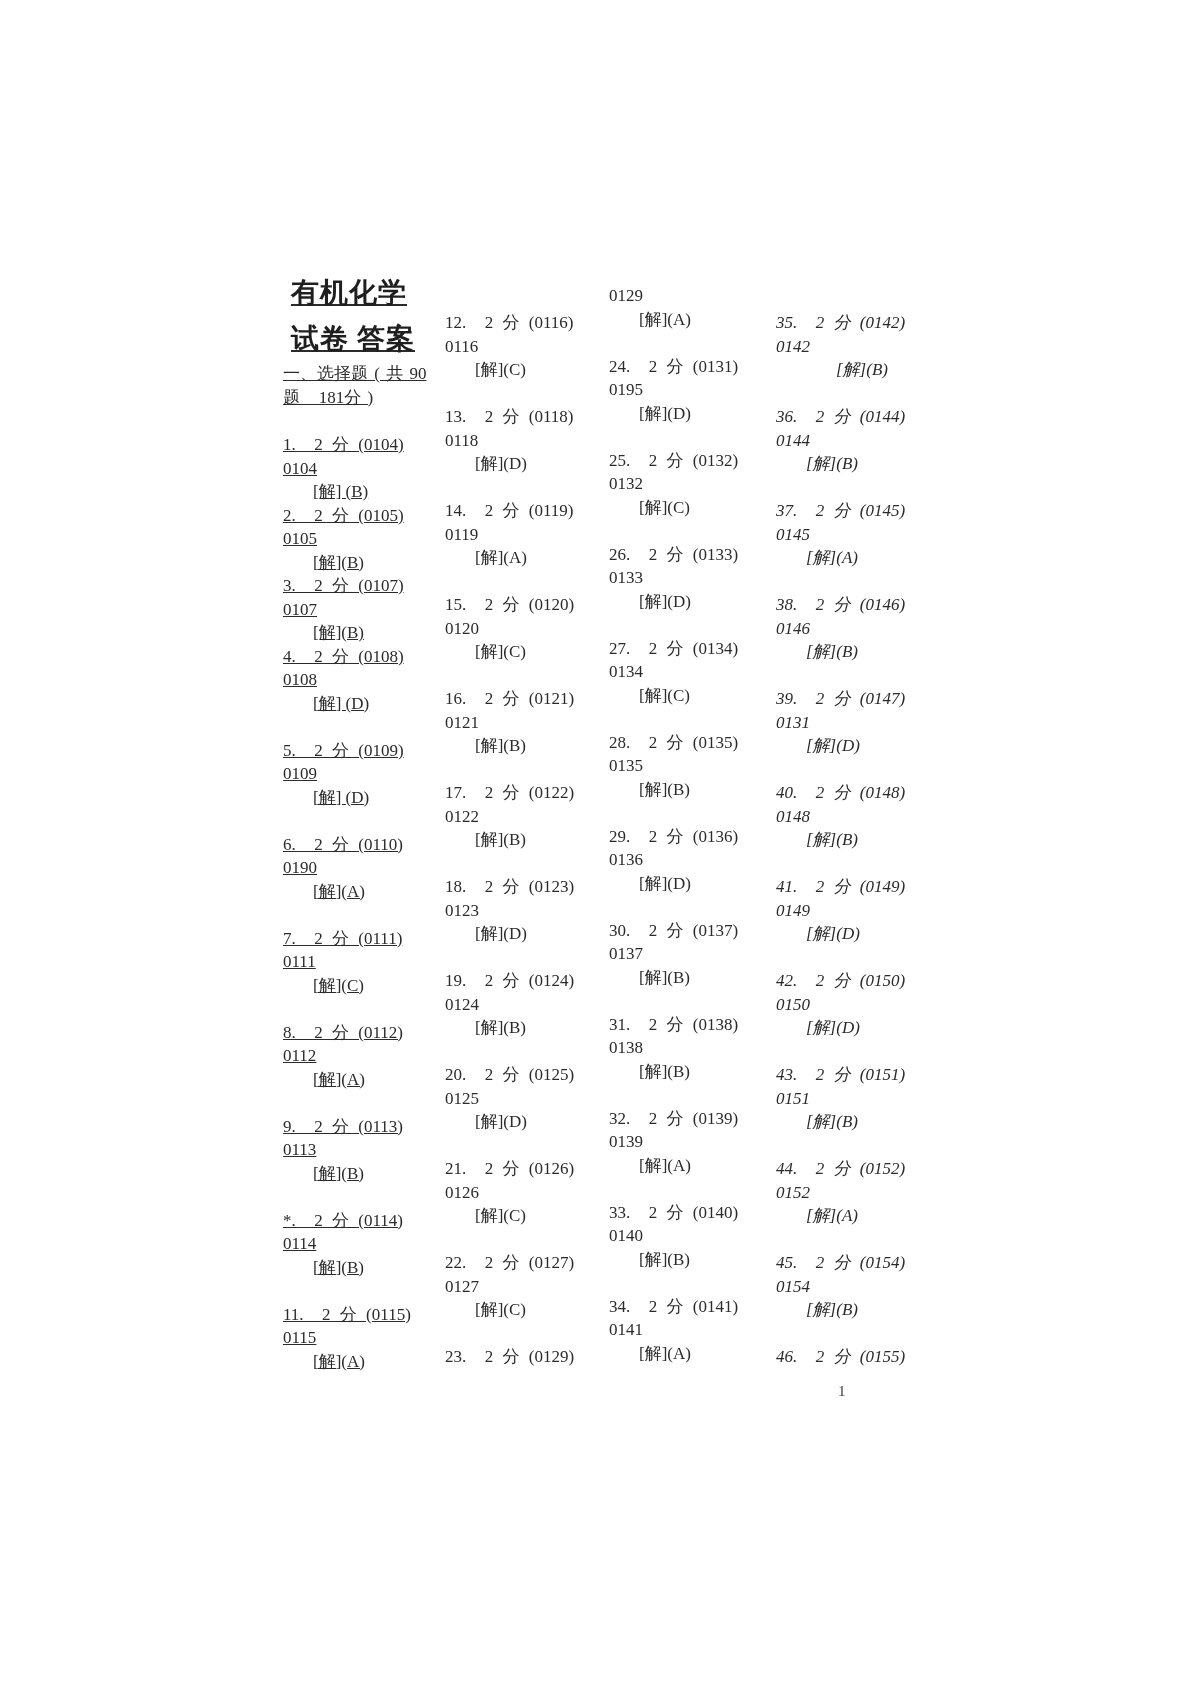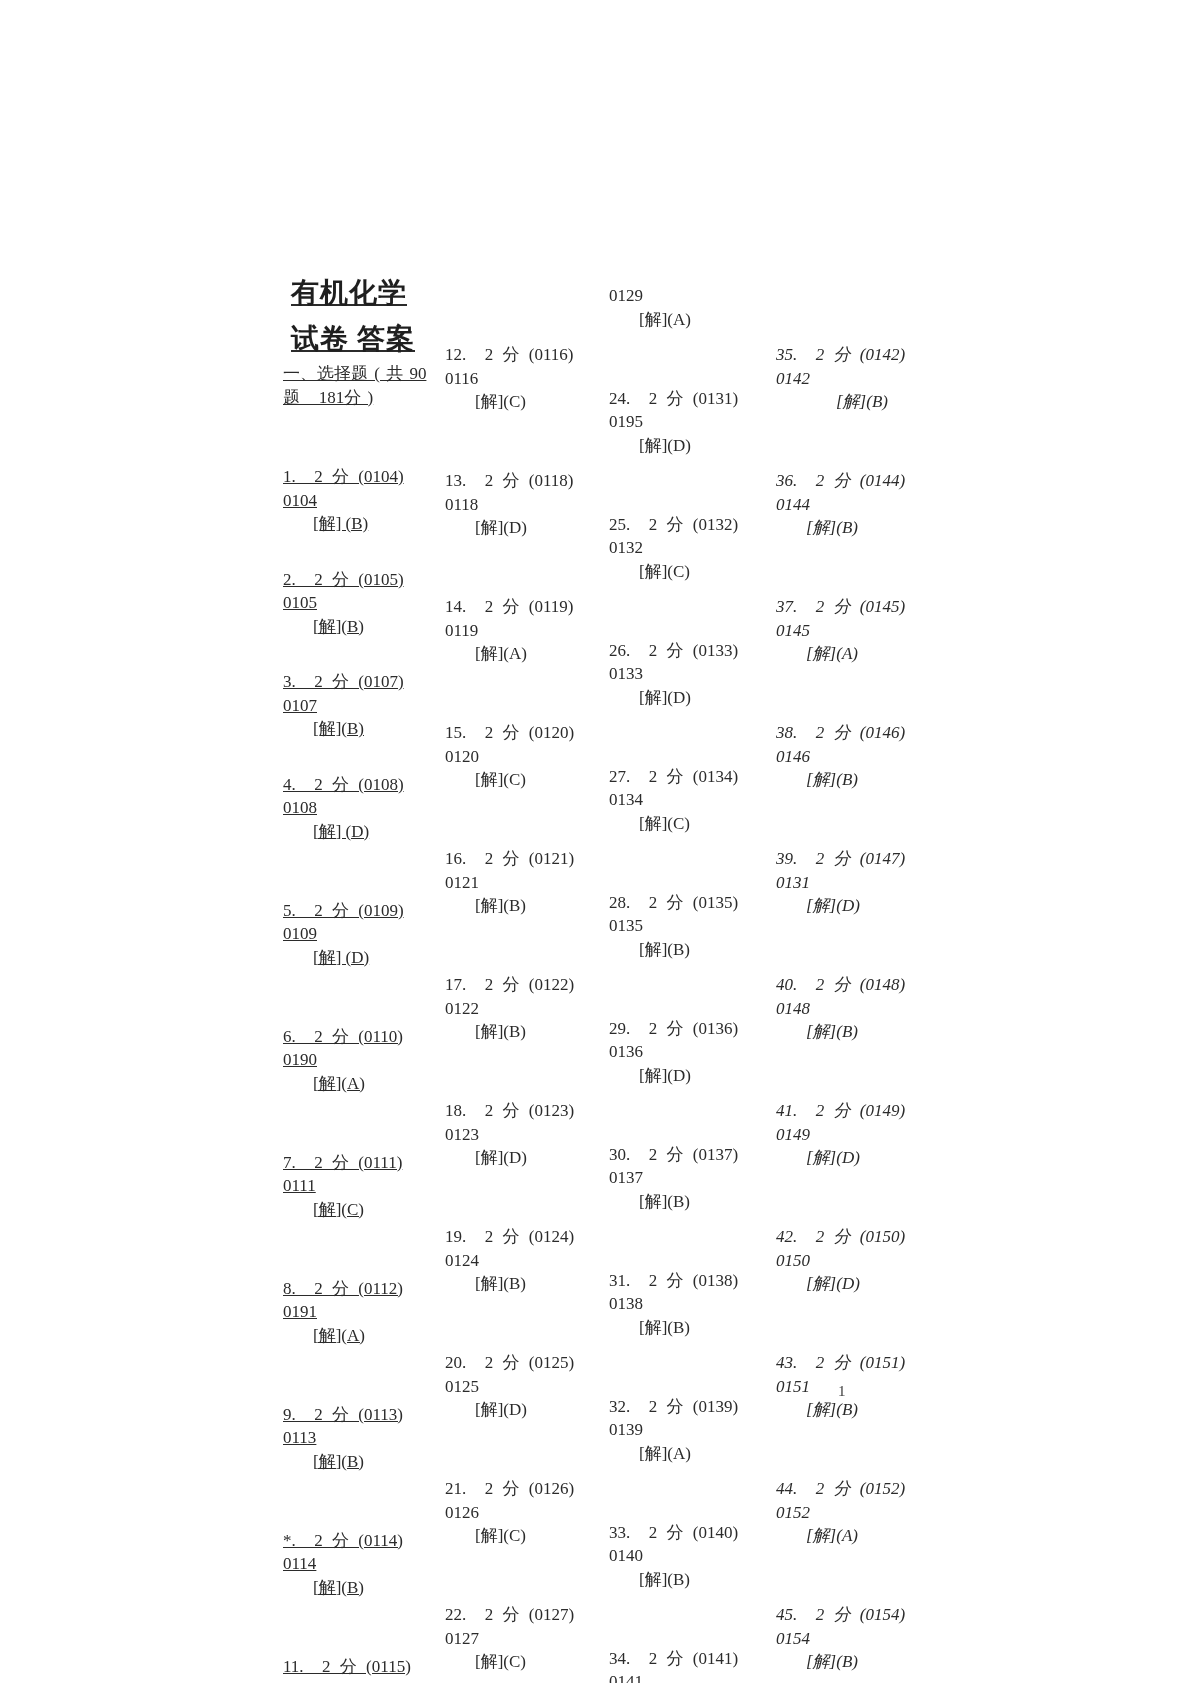--- a/index.html
+++ b/index.html
@@ -48,21 +48,21 @@
     word-spacing: 2px;
   }
   .head-spacer { height: 24px; }
 
   .line {
     font-size: 17px;
     line-height: 23.5px;
     height: 23.5px;
     white-space: pre;
   }
-  .line.q { word-spacing: 5px; margin-top: 32px; }
+  .line.q { word-spacing: 5px; }
   .line.c { word-spacing: 0; }
   .line.a { padding-left: 30px; }
   .line.a2 { padding-left: 60px; }
   .line.gap { height: 23.5px; }
 
   .page-number {
     position: absolute;
     left: 838px;
     top: 1383px;
     font-size: 15px;
@@ -100,21 +100,21 @@
         <div class="line gap"></div>
         <div class="line q">6.  2 分 (0110)</div>
         <div class="line c">0190</div>
         <div class="line a">[解](A)</div>
         <div class="line gap"></div>
         <div class="line q">7.  2 分 (0111)</div>
         <div class="line c">0111</div>
         <div class="line a">[解](C)</div>
         <div class="line gap"></div>
         <div class="line q">8.  2 分 (0112)</div>
-        <div class="line c">0191</div>
+        <div class="line c">0112</div>
         <div class="line a">[解](A)</div>
         <div class="line gap"></div>
         <div class="line q">9.  2 分 (0113)</div>
         <div class="line c">0113</div>
         <div class="line a">[解](B)</div>
         <div class="line gap"></div>
         <div class="line q">*.  2 分 (0114)</div>
         <div class="line c">0114</div>
         <div class="line a">[解](B)</div>
         <div class="line gap"></div>

